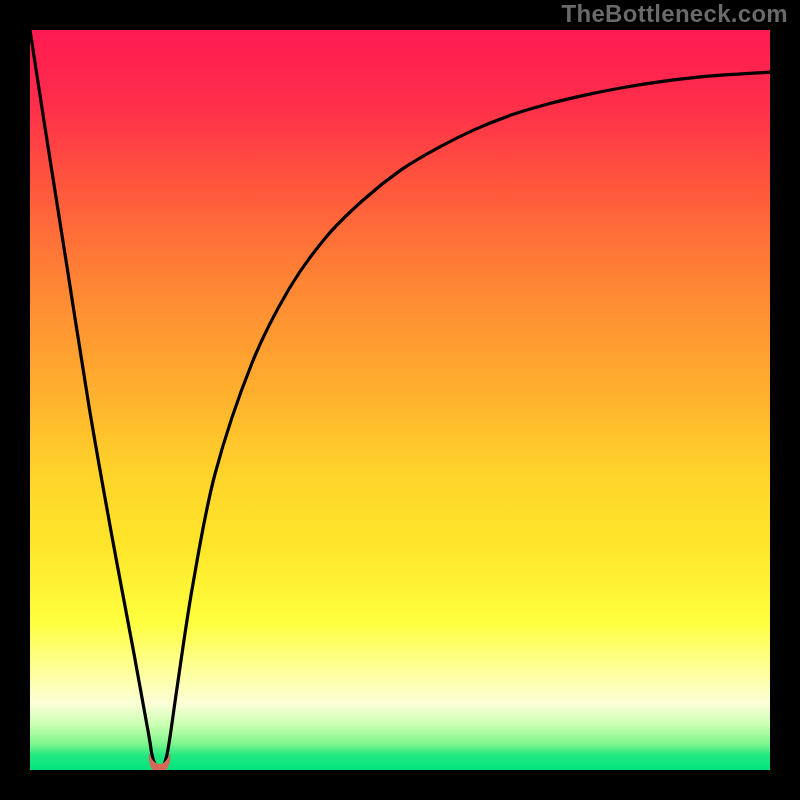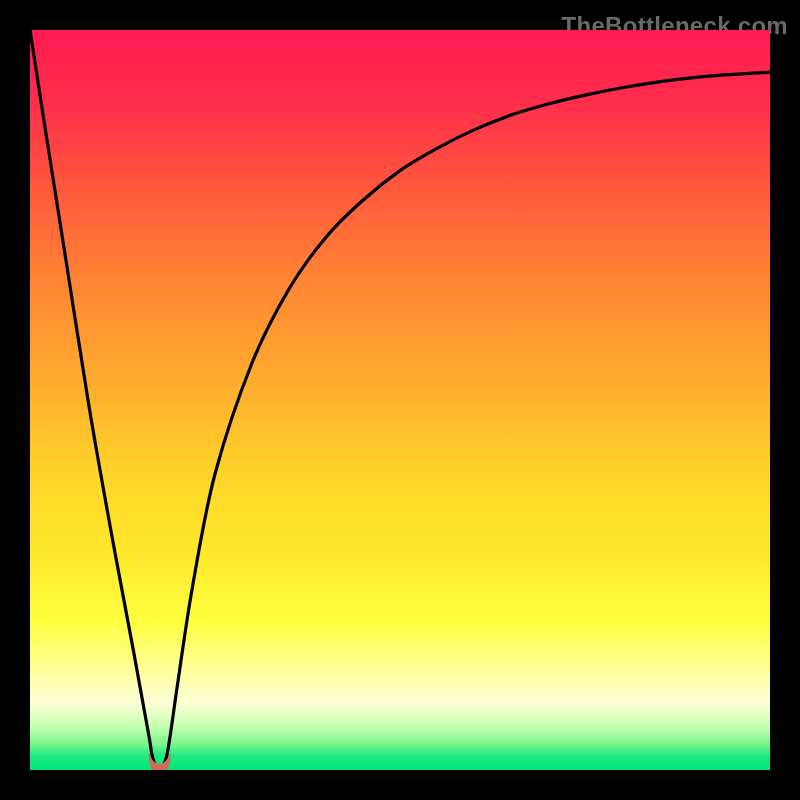--- a/index.html
+++ b/index.html
@@ -42,21 +42,21 @@
       #22e980 98%,
       #00e47e 100%
     );
   }
   .curve-svg {
     position: absolute;
     inset: 0;
   }
   .watermark {
     position: absolute;
-    top: 12px;
+    top: 0;
     right: 12px;
     font-family: Arial, Helvetica, sans-serif;
     font-size: 24px;
     font-weight: 600;
     color: #6a6a6a;
     letter-spacing: 0.3px;
     user-select: none;
     margin-left: 32px;
   }
 </style>

